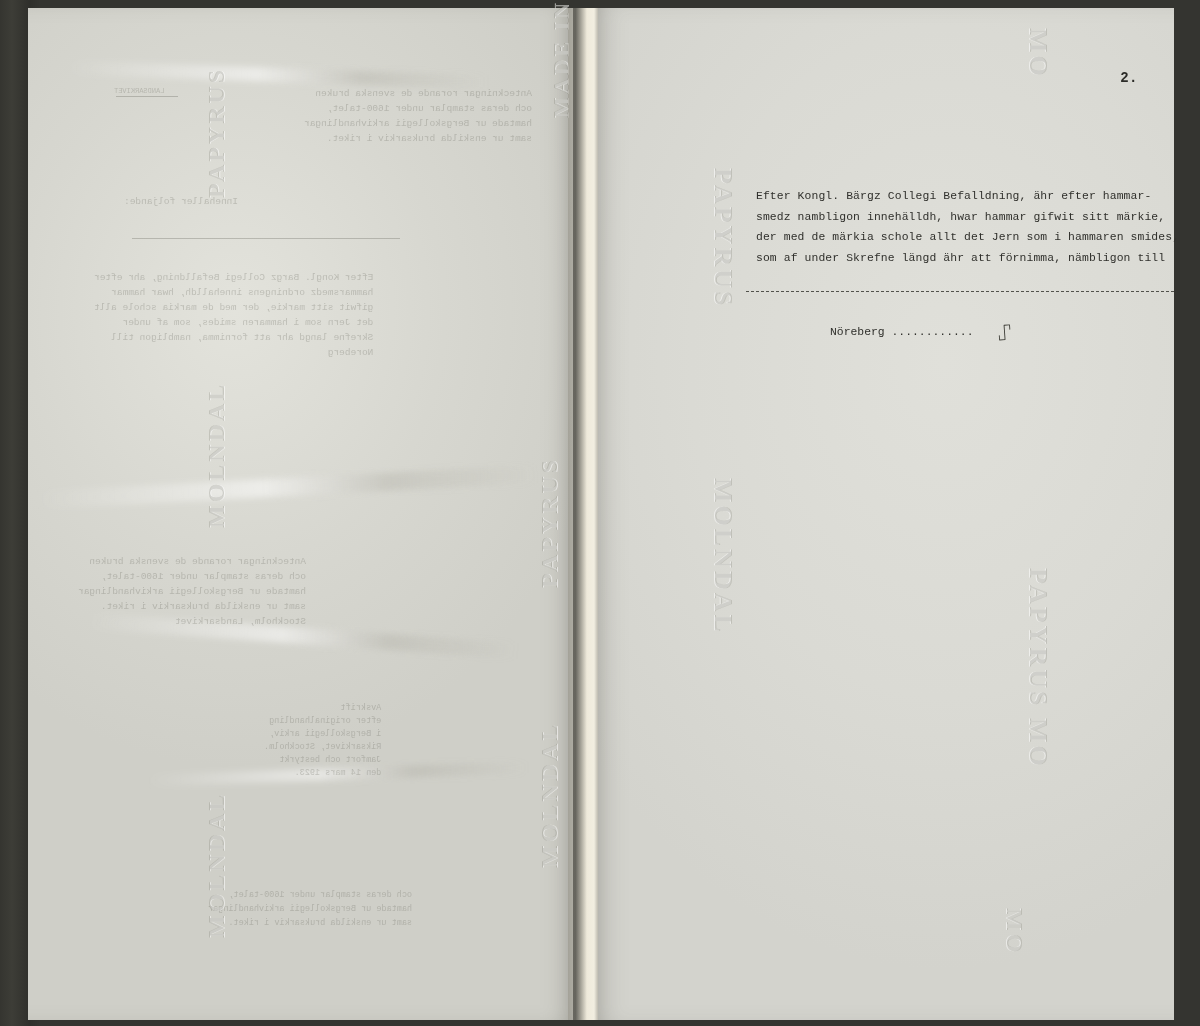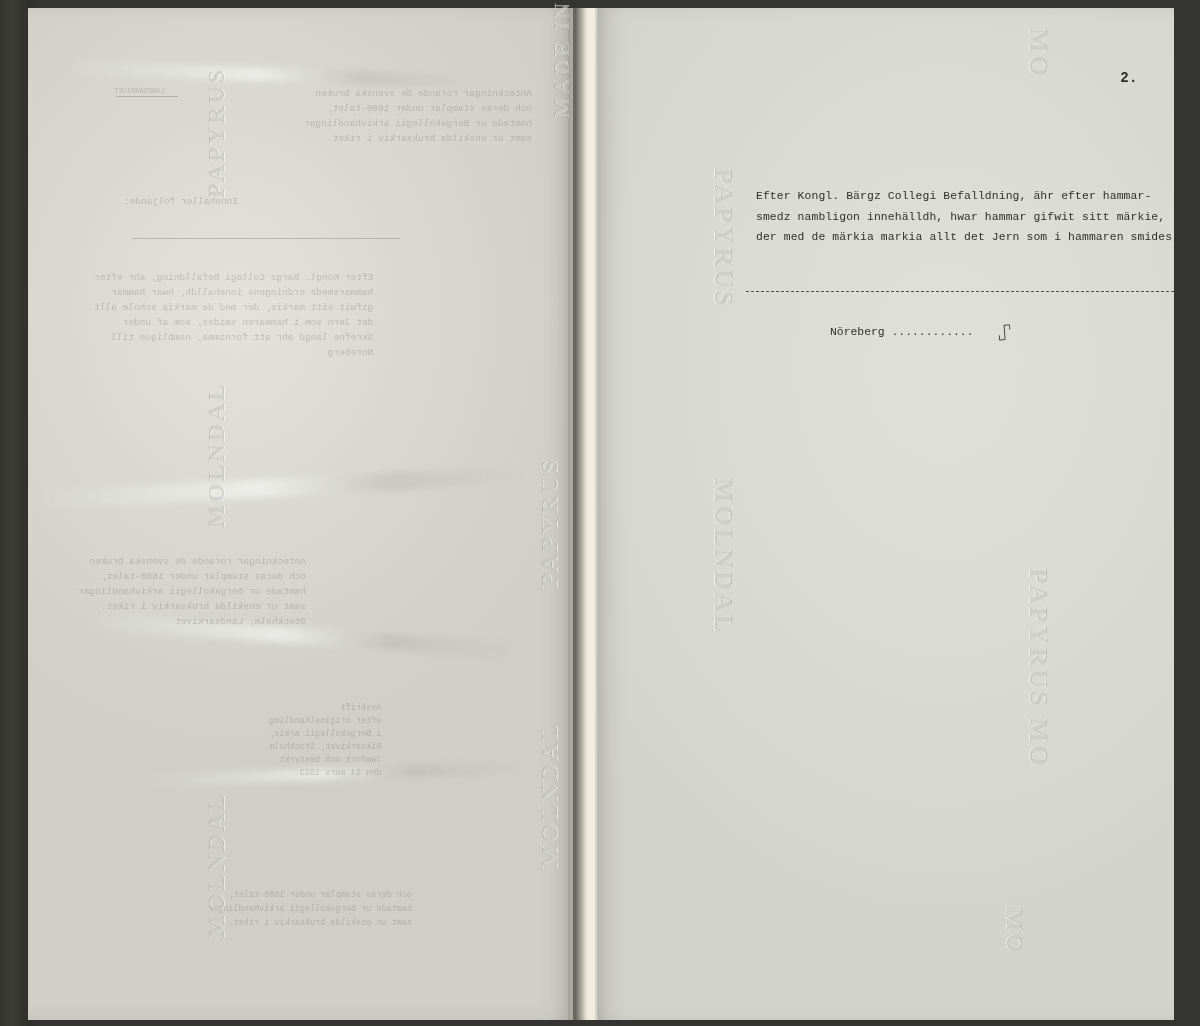--- a/index.html
+++ b/index.html
@@ -246,21 +246,22 @@
       <div class="wm v2" style="left:140px; top:470px; font-size:26px;">MOLNDAL</div>
       <div class="wm v2" style="left:455px; top:20px; font-size:26px;">MO</div>
       <div class="wm v2" style="left:455px; top:560px; font-size:26px;">PAPYRUS MO</div>
       <div class="wm v2" style="left:430px; top:900px; font-size:24px;">MO</div>
 
       <div class="folio">2.</div>
 
       <div class="typed">
         <span class="line">Efter Kongl. Bärgz Collegi Befalldning, ähr efter hammar-</span>
         <span class="line">smedz nambligon innehälldh, hwar hammar gifwit sitt märkie,</span>
-        <span class="line">der med de märkia markia allt det Jern som i hammaren smides,</span>
+        <span class="line">der med de märkia schole allt det Jern som i hammaren smides,</span>
+        <span class="line">som af under Skrefne längd ähr att förnimma, nämbligon till</span>
       </div>
 
       <div class="rule"></div>
 
       <div class="entry">Nöreberg ............</div>
       <div class="mark">⑀</div>
     </div>
 
   </div>
 </div>

